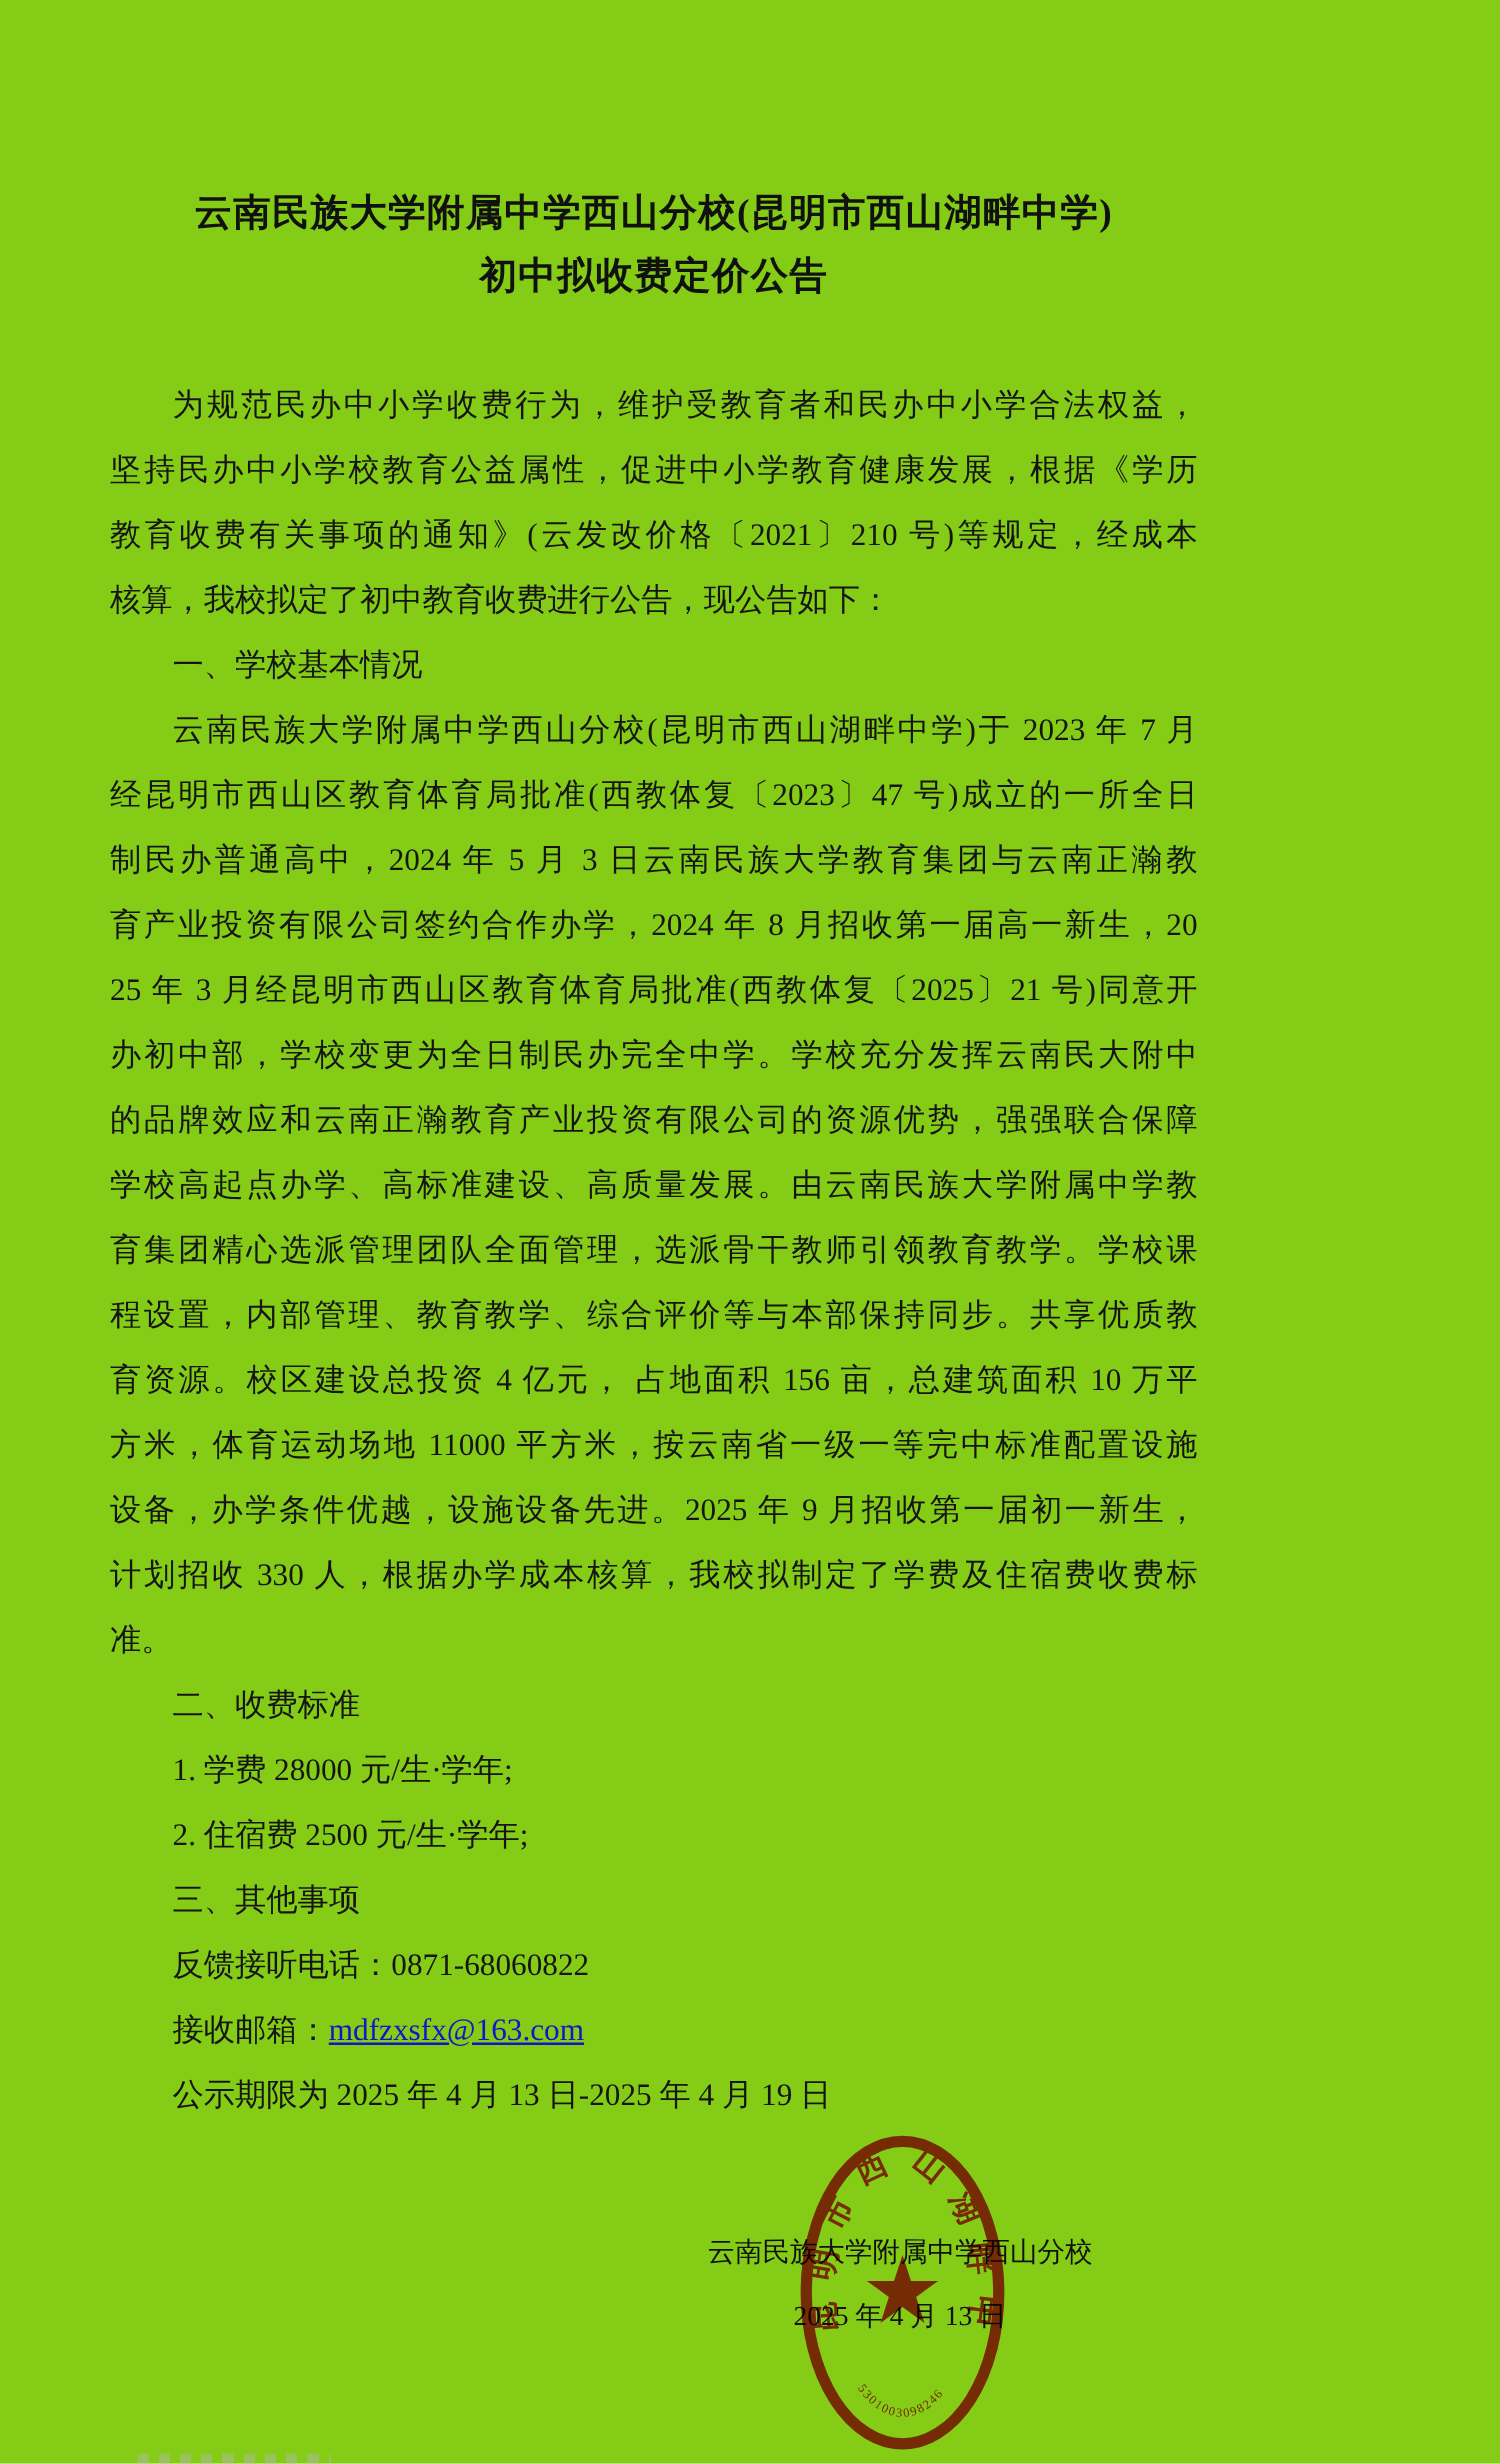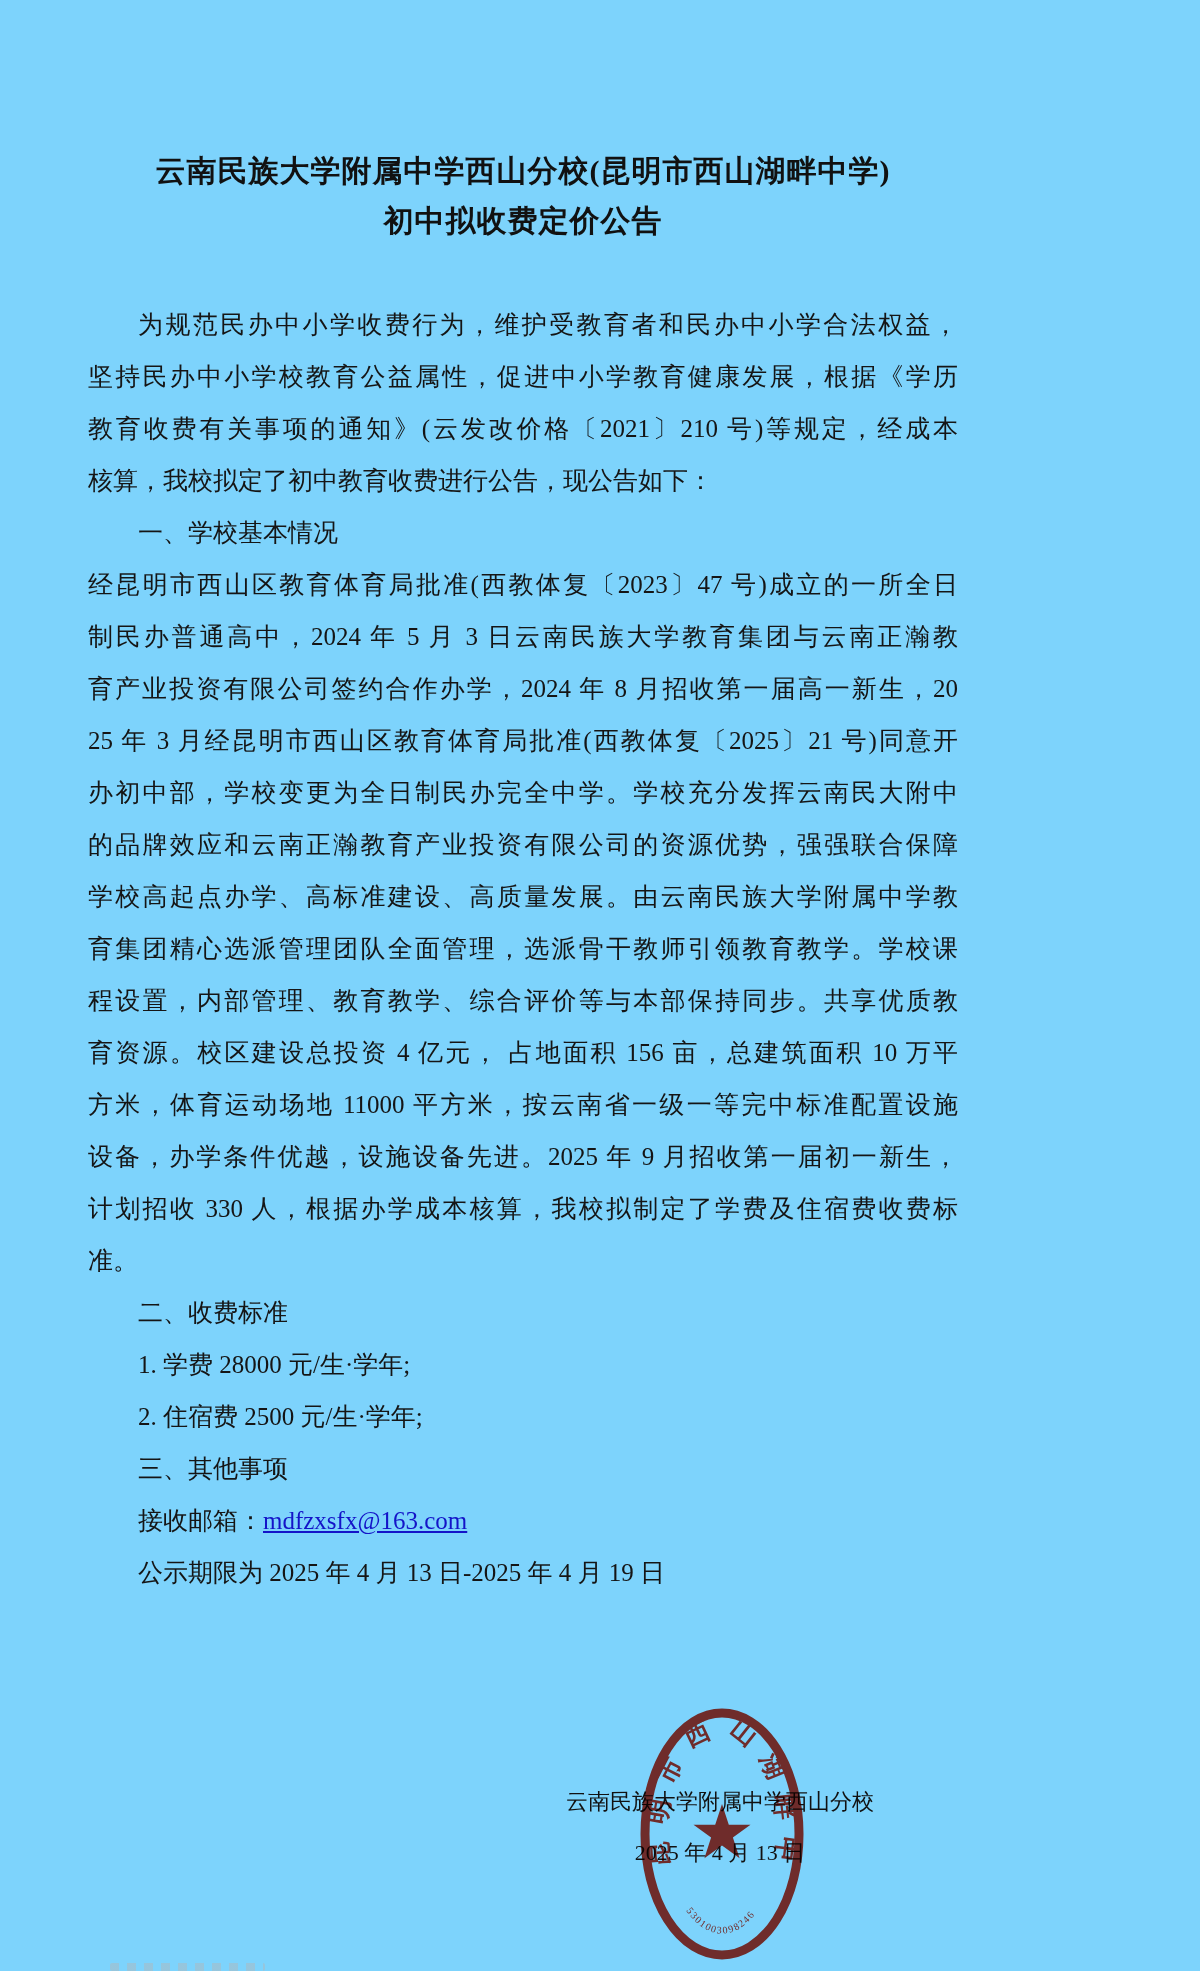--- a/index.html
+++ b/index.html
@@ -1,19 +1,19 @@
 <!DOCTYPE html>
 <html><head>
 <meta charset="utf-8">
 <style>
   html,body{margin:0;padding:0;background:#ffffff;}
   .page{
     position:relative;
     width:1200px;height:1971px;
-    background:#7dd3fc;
+    background:#84cc16;
     font-family:"Liberation Serif","DejaVu Serif",serif;
     color:#1a1a1a;
     overflow:hidden;
     text-decoration:underline;
   }
   .title-block{
     position:absolute;left:88px;top:146px;width:870px;
     text-align:center;font-weight:bold;font-size:30px;line-height:50px;
     color:#111;letter-spacing:1px;
   }
@@ -58,39 +58,41 @@
   </div>
 
   <div class="content">
     <div class="ln just ind">为规范民办中小学收费行为，维护受教育者和民办中小学合法权益，</div>
     <div class="ln just">坚持民办中小学校教育公益属性，促进中小学教育健康发展，根据《学历</div>
     <div class="ln just">教育收费有关事项的通知》(云发改价格〔2021〕210 号)等规定，经成本</div>
     <div class="ln">核算，我校拟定了初中教育收费进行公告，现公告如下：</div>
 
     <div class="ln ind">一、学校基本情况</div>
 
+    <div class="ln just ind">云南民族大学附属中学西山分校(昆明市西山湖畔中学)于 2023 年 7 月</div>
     <div class="ln just">经昆明市西山区教育体育局批准(西教体复〔2023〕47 号)成立的一所全日</div>
     <div class="ln just">制民办普通高中，2024 年 5 月 3 日云南民族大学教育集团与云南正瀚教</div>
     <div class="ln just">育产业投资有限公司签约合作办学，2024 年 8 月招收第一届高一新生，20</div>
     <div class="ln just">25 年 3 月经昆明市西山区教育体育局批准(西教体复〔2025〕21 号)同意开</div>
     <div class="ln just">办初中部，学校变更为全日制民办完全中学。学校充分发挥云南民大附中</div>
     <div class="ln just">的品牌效应和云南正瀚教育产业投资有限公司的资源优势，强强联合保障</div>
     <div class="ln just">学校高起点办学、高标准建设、高质量发展。由云南民族大学附属中学教</div>
     <div class="ln just">育集团精心选派管理团队全面管理，选派骨干教师引领教育教学。学校课</div>
     <div class="ln just">程设置，内部管理、教育教学、综合评价等与本部保持同步。共享优质教</div>
     <div class="ln just">育资源。校区建设总投资 4 亿元， 占地面积 156 亩，总建筑面积 10 万平</div>
     <div class="ln just">方米，体育运动场地 11000 平方米，按云南省一级一等完中标准配置设施</div>
     <div class="ln just">设备，办学条件优越，设施设备先进。2025 年 9 月招收第一届初一新生，</div>
     <div class="ln just">计划招收 330 人，根据办学成本核算，我校拟制定了学费及住宿费收费标</div>
     <div class="ln">准。</div>
 
     <div class="ln ind">二、收费标准</div>
     <div class="ln ind">1. 学费 28000 元/生·学年;</div>
     <div class="ln ind">2. 住宿费 2500 元/生·学年;</div>
     <div class="ln ind">三、其他事项</div>
+    <div class="ln ind">反馈接听电话：0871-68060822</div>
 
     <div class="ln ind"><span>接收邮箱：</span><a class="email">mdfzxsfx@163.com</a></div>
 
     <div class="ln ind">公示期限为 2025 年 4 月 13 日-2025 年 4 月 19 日</div>
   </div>
 
   <div class="signature">
     <div>云南民族大学附属中学西山分校</div>
     <div>2025 年 4 月 13 日</div>
   </div>

